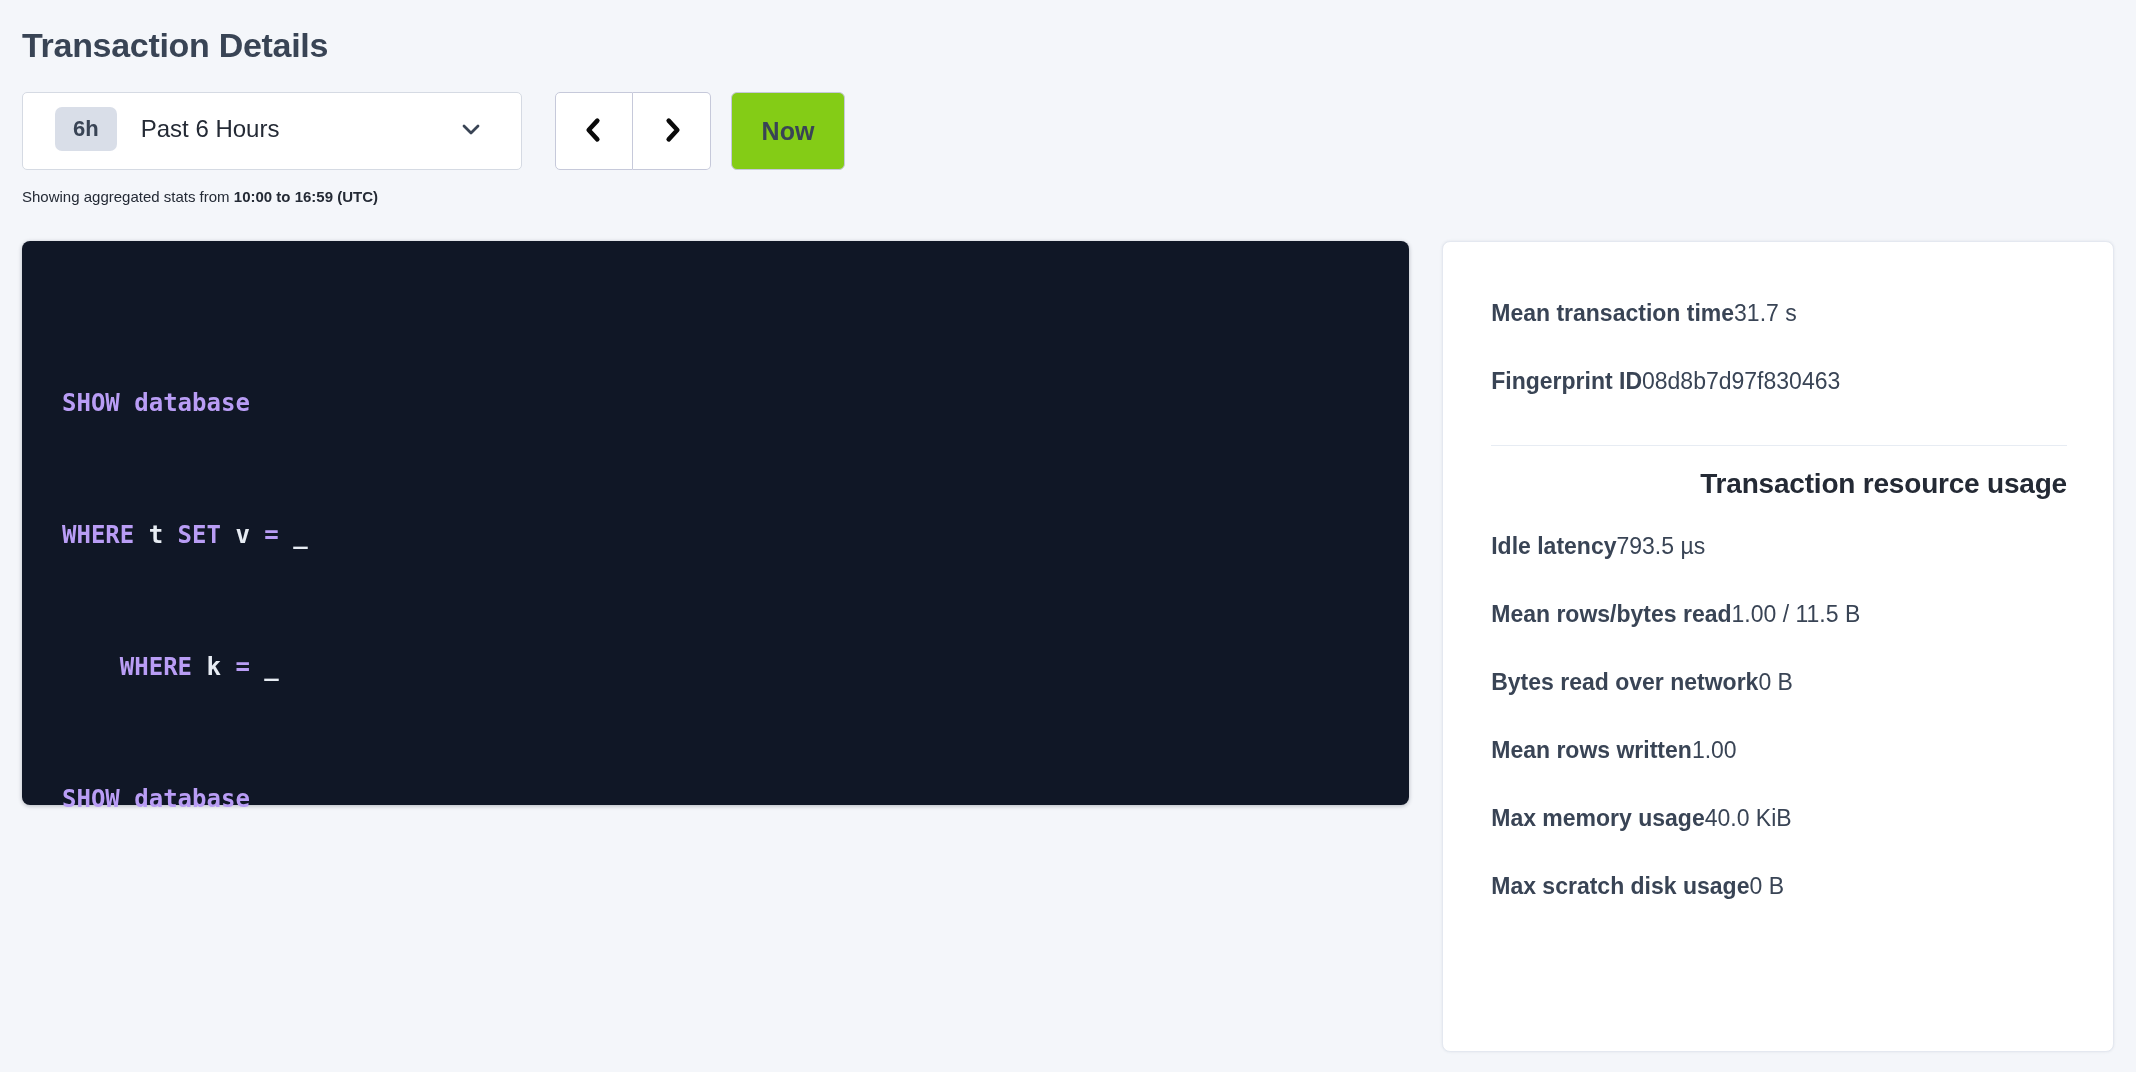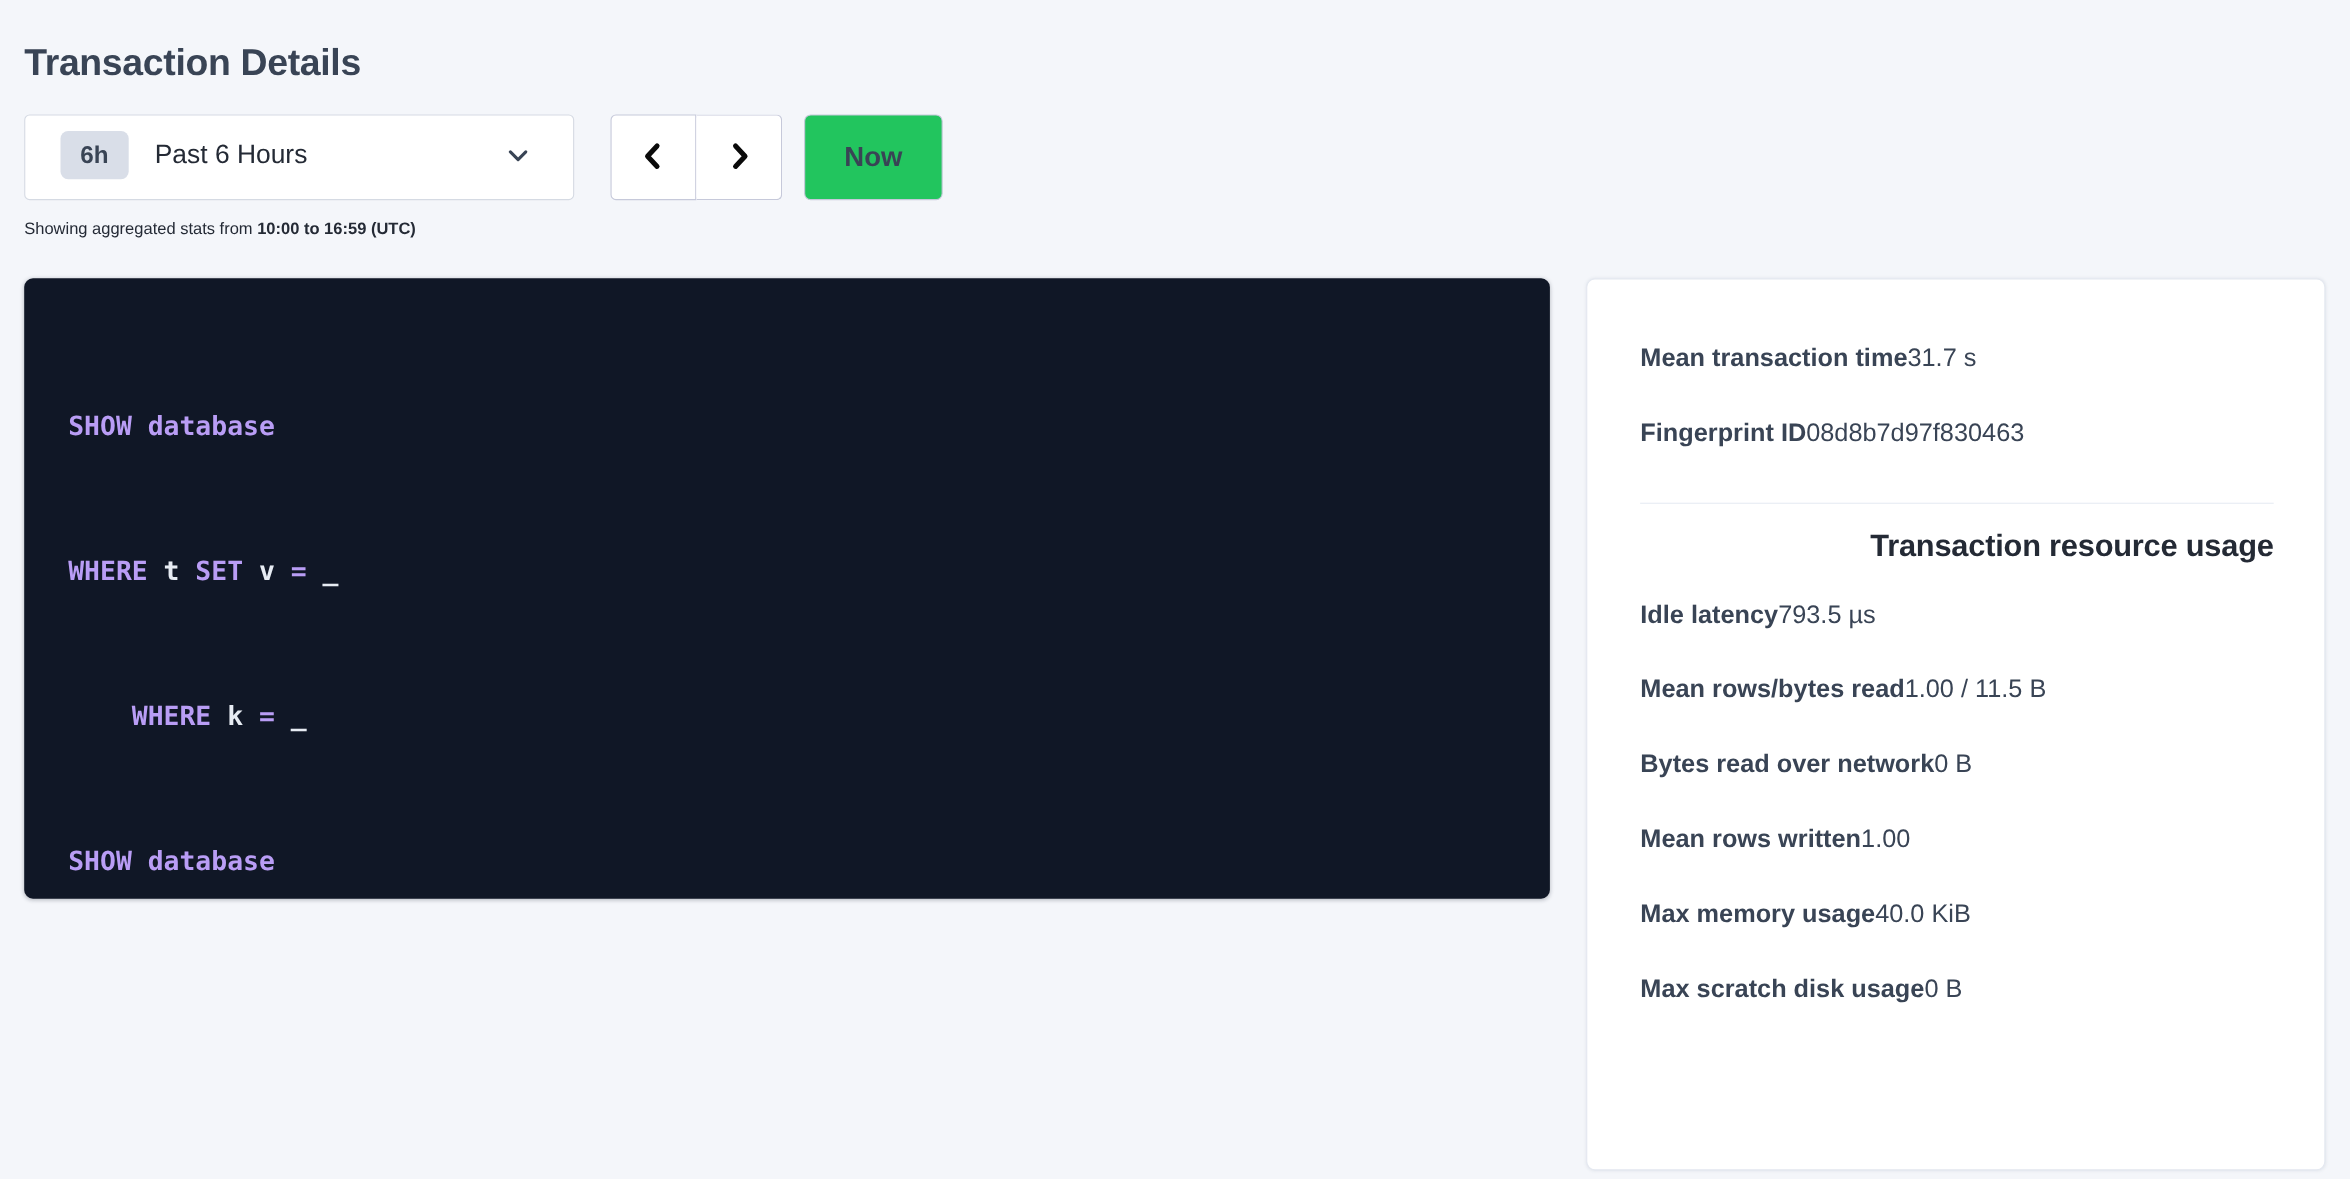--- a/index.html
+++ b/index.html
@@ -19,21 +19,21 @@
   html,body{margin:0;padding:0;}
   body{
     width:2136px;height:1072px;overflow:hidden;
     background:var(--page-background);
     font-family:"Liberation Sans","DejaVu Sans",sans-serif;
     color:var(--text-primary);
   }
   .page{padding:14px 22px 0 22px;width:100%;height:100%;}
 
   .page-title{
-    margin:24px 0 0 0;
+    margin:12px 0 0 0;
     font-size:34px;font-weight:700;color:var(--text-primary);
     letter-spacing:-0.3px;
   }
 
   .controls{display:flex;align-items:stretch;margin-top:27px;height:78px;}
 
   .range-dropdown{
     width:500px;background:#ffffff;
     border:1px solid var(--dropdown-border);border-radius:5px;
     display:flex;align-items:center;
@@ -51,40 +51,40 @@
   .arrow-btn{
     width:78px;height:78px;background:#ffffff;
     border:1px solid var(--control-border);
     display:flex;align-items:center;justify-content:center;
     cursor:pointer;padding:0;
   }
   .arrow-btn.prev{border-radius:5px 0 0 5px;}
   .arrow-btn.next{border-radius:0 5px 5px 0;border-left:none;}
 
   .now-btn{
-    margin-left:20px;width:126px;height:78px;
-    background:#22c55e;border:1px solid var(--control-border);border-radius:6px;
+    margin-left:20px;width:114px;height:78px;
+    background:#84cc16;border:1px solid var(--control-border);border-radius:6px;
     font-family:inherit;font-size:25px;font-weight:600;color:var(--text-primary);
     cursor:pointer;
     text-align:center;
   }
 
   .caption{
     margin-top:18px;font-size:15px;color:var(--text-dark);
     white-space:pre-wrap;
   }
   .caption .caption-range{font-weight:700;}
 
   .main{display:flex;align-items:flex-start;margin-top:36px;gap:33px;}
 
   .code-box{
     width:1390px;height:564px;
     background:var(--code-background);
     border-radius:8px;
-    padding:24px 40px;
+    padding:52px 40px;
     font-family:"DejaVu Sans Mono","Liberation Mono",monospace;
     font-size:24px;font-weight:600;line-height:44px;
     white-space:pre;
     box-shadow:0 1px 4px rgba(16,23,38,0.28);
   }
   .code-line span[data-type="keyword"]{color:var(--sql-keyword);}
   .code-line span[data-type="ident"]{color:var(--sql-identifier);}
 
   .details-card{
     width:673px;height:811px;

